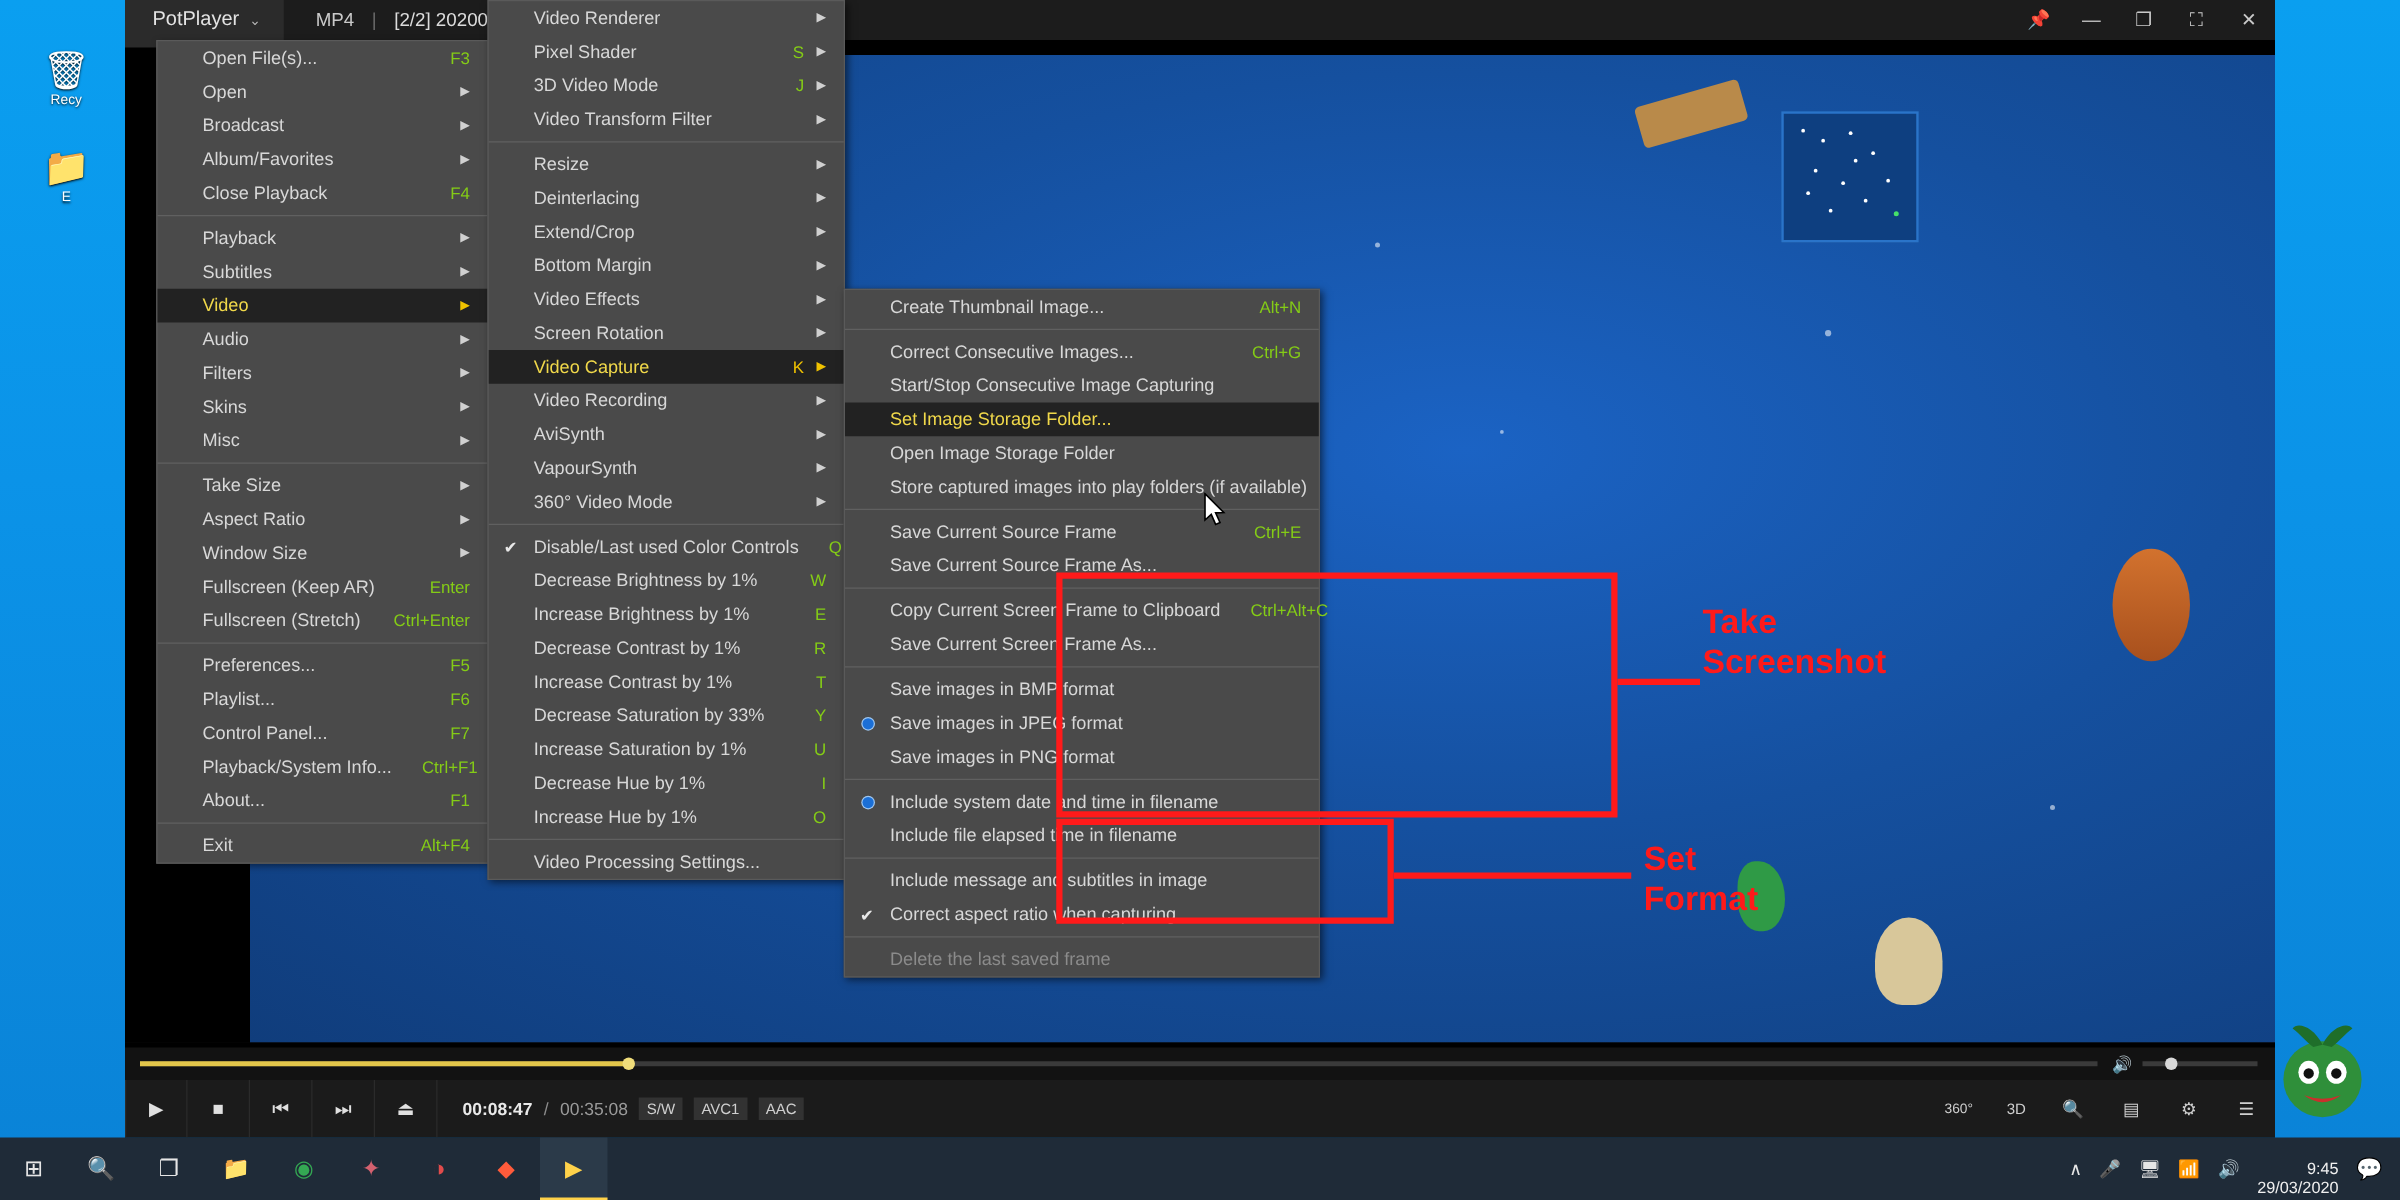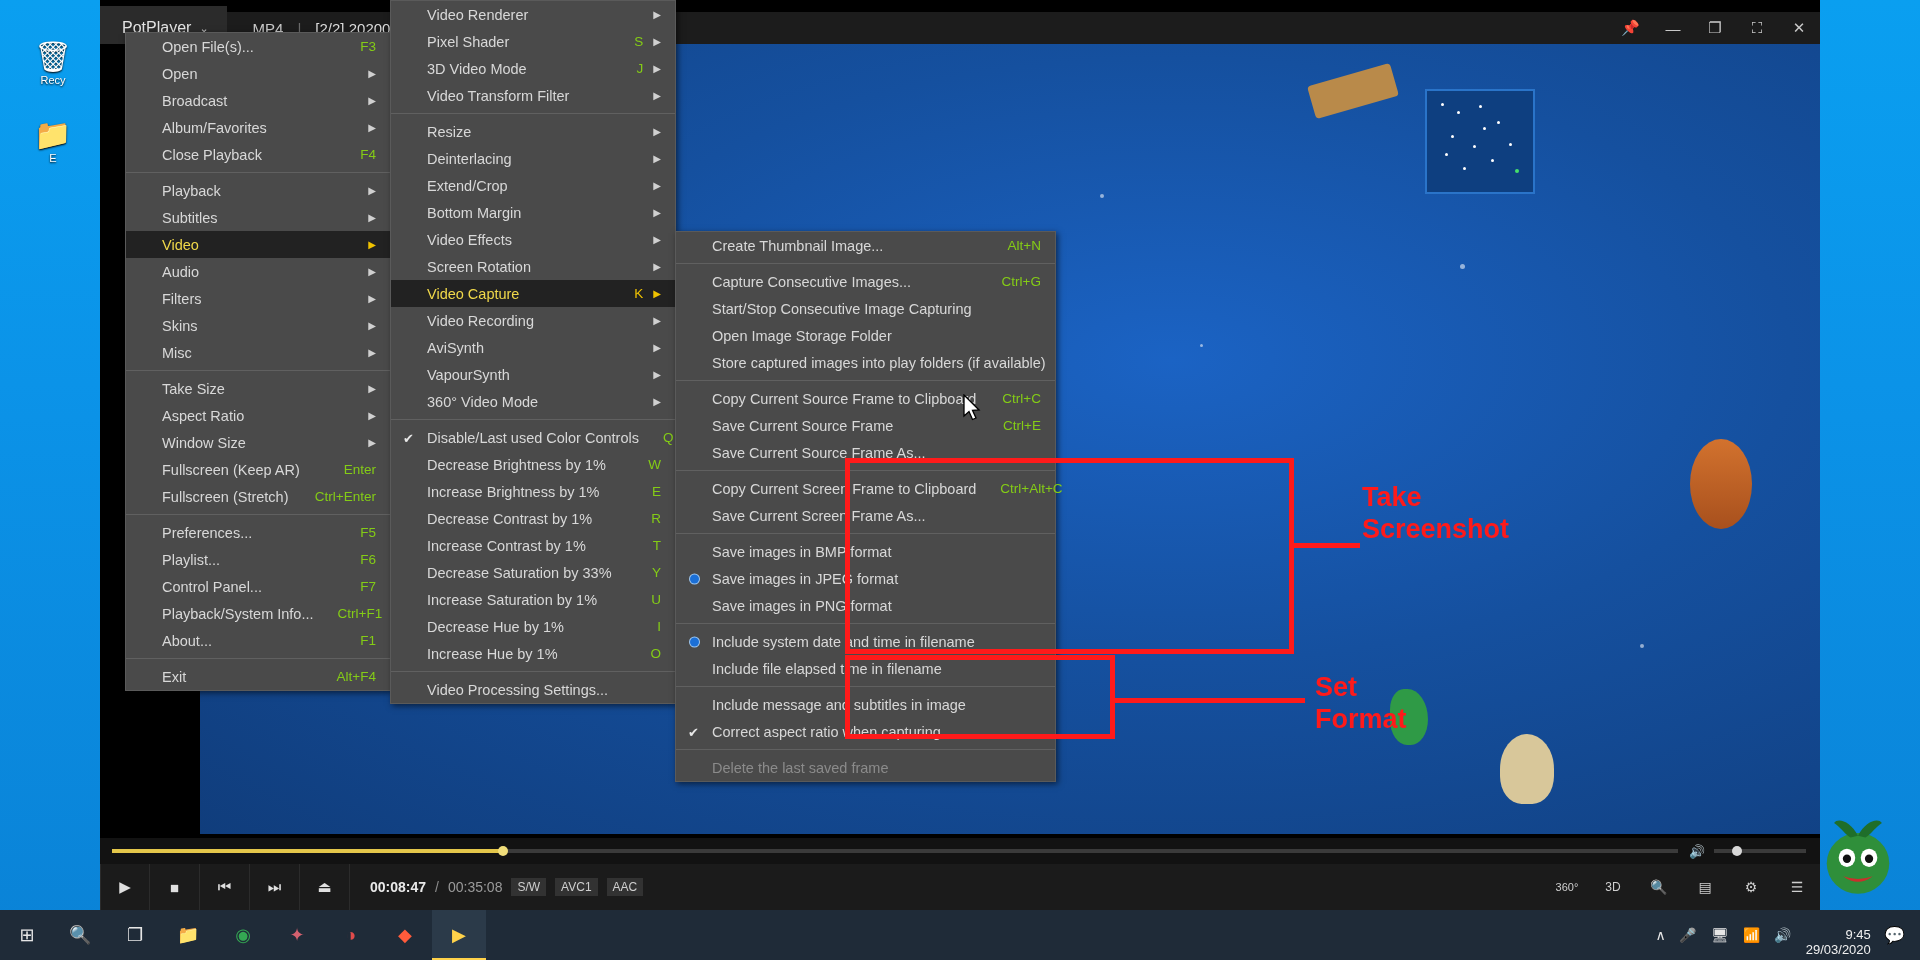--- a/index.html
+++ b/index.html
@@ -21,21 +21,21 @@
     color: #fff; font-size: 11px; text-shadow: 0 1px 2px #000;
   }
   .desk-glyph { font-size: 30px; line-height: 34px; display:block; }
 
   
   .player {
     position: absolute; left: 100px; top: 0; width: 1720px; height: 910px;
     background: #000;
   }
   .titlebar {
-    position: absolute; left: 0; top: 12px; width: 100%; height: 32px;
+    position: absolute; left: 0; top: 0; width: 100%; height: 32px;
     background: #1c1c1c; display: flex; align-items: center;
     color: #c9c9c9; font-size: 15px;
   }
   .tb-brand {
     height: 44px; display:flex; align-items:center; gap:8px;
     padding: 0 18px 0 22px; background:#2b2b2b; color:#e3e3e3; font-size:16px;
   }
   .tb-caret { font-size: 11px; color:#bdbdbd; }
   .tb-meta { display:flex; align-items:center; gap: 14px; padding-left: 26px; }
   .tb-sep { color:#6a6a6a; }
@@ -488,37 +488,36 @@
       </div>
     </div>
 
   <div class="menu" id="menu3">
       <div class="mi">
         <span class="lbl">Create Thumbnail Image...</span>
         <span class="sc">Alt+N</span>
       </div>
       <div class="msep"></div>
       <div class="mi">
-        <span class="lbl">Capture Consecutive Images...</span>
+        <span class="lbl">Correct Consecutive Images...</span>
         <span class="sc">Ctrl+G</span>
       </div>
       <div class="mi">
         <span class="lbl">Start/Stop Consecutive Image Capturing</span>
       </div>
+      <div class="mi sel">
+        <span class="lbl">Set Image Storage Folder...</span>
+      </div>
       <div class="mi">
         <span class="lbl">Open Image Storage Folder</span>
       </div>
       <div class="mi">
         <span class="lbl">Store captured images into play folders (if available)</span>
       </div>
       <div class="msep"></div>
-      <div class="mi">
-        <span class="lbl">Copy Current Source Frame to Clipboard</span>
-        <span class="sc">Ctrl+C</span>
-      </div>
       <div class="mi">
         <span class="lbl">Save Current Source Frame</span>
         <span class="sc">Ctrl+E</span>
       </div>
       <div class="mi">
         <span class="lbl">Save Current Source Frame As...</span>
       </div>
       <div class="msep"></div>
       <div class="mi">
         <span class="lbl">Copy Current Screen Frame to Clipboard</span>

